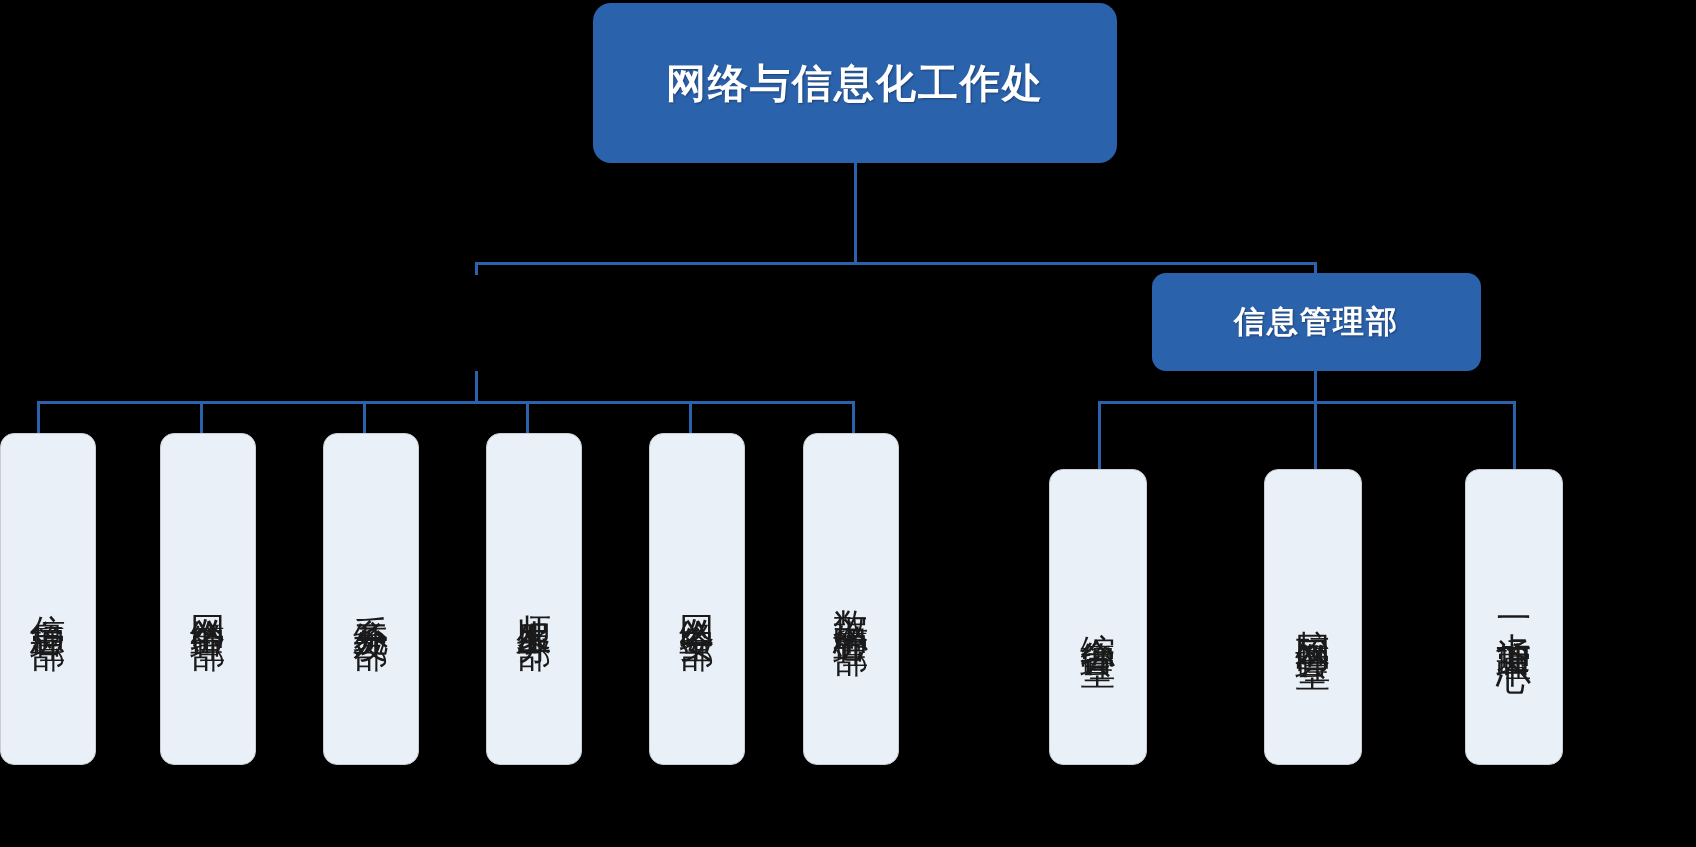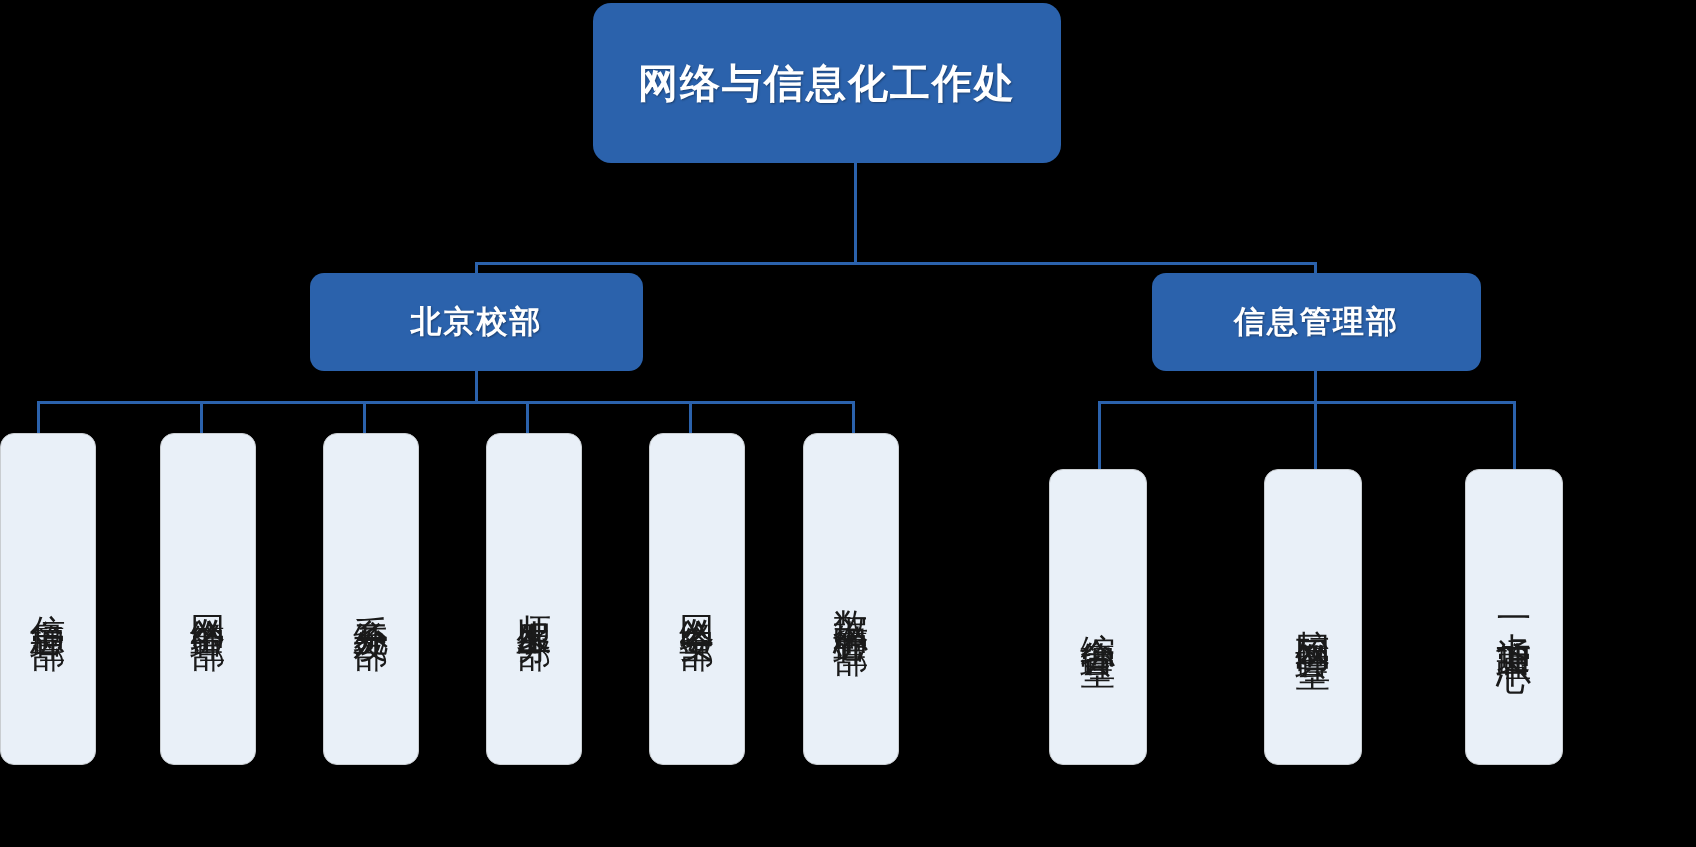--- a/index.html
+++ b/index.html
@@ -85,27 +85,24 @@
   <div class="line vline" style="left:526px; top:401px; height:33px;"></div>
   <div class="line vline" style="left:689px; top:401px; height:33px;"></div>
   <div class="line vline" style="left:852px; top:401px; height:33px;"></div>
 
   <div class="line vline" style="left:1314px; top:371px; height:32px;"></div>
   <div class="line hline" style="left:1098px; top:401px; width:418px;"></div>
   <div class="line vline" style="left:1098px; top:401px; height:68px;"></div>
   <div class="line vline" style="left:1314px; top:401px; height:68px;"></div>
   <div class="line vline" style="left:1513px; top:401px; height:68px;"></div>
 
-  <div class="node node-root" style="left:593px; top:3px; width:468px; height:160px;">
+  <div class="node node-root" style="left:593px; top:3px; width:524px; height:160px;">
     <span>网络与信息化工作处</span>
   </div>
 
-  <div class="node node-branch" style="left:310px; top:273px; width:333px; height:98px;">
-    <span>北京校部</span>
-  </div>
 
   <div class="node node-branch" style="left:1152px; top:273px; width:329px; height:98px;">
     <span>信息管理部</span>
   </div>
 
   <div class="node node-leaf" style="left:0px; top:433px; width:96px; height:332px;">
     <span class="leaf-text">信息管理部</span>
   </div>
 
   <div class="node node-leaf" style="left:160px; top:433px; width:96px; height:332px;">

